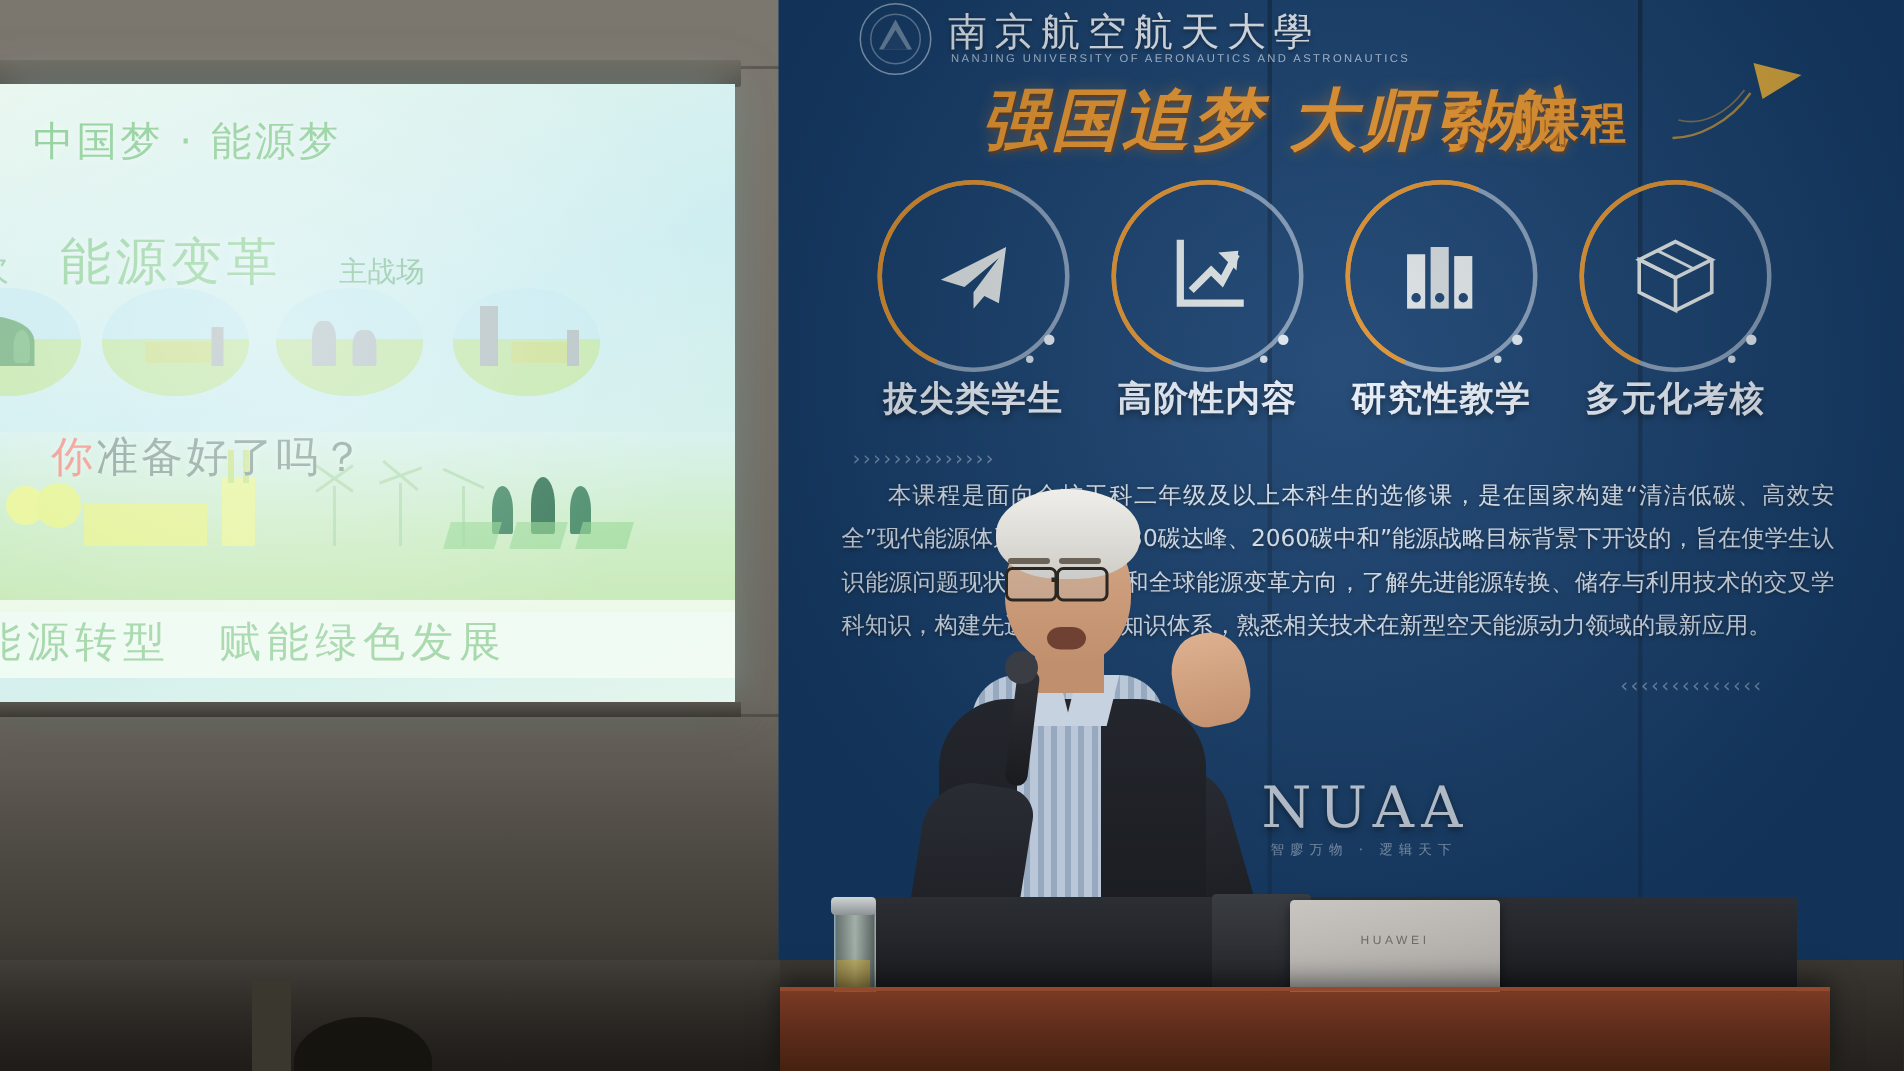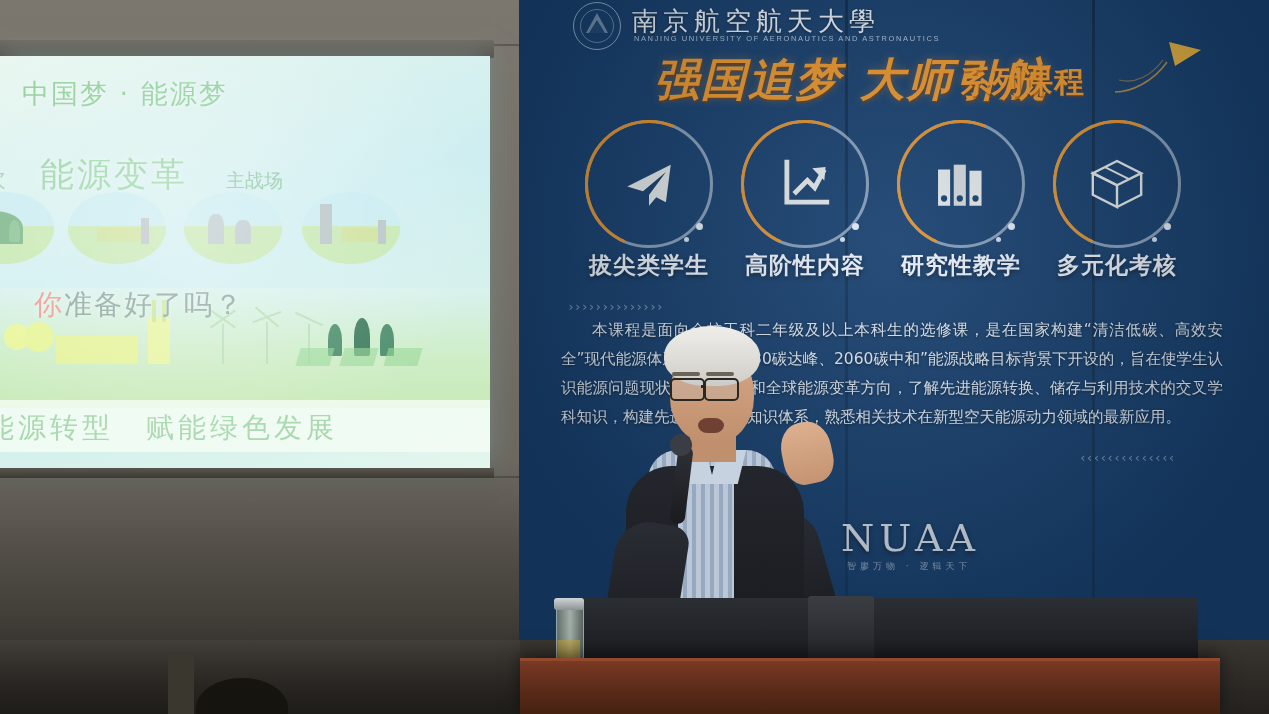--- a/index.html
+++ b/index.html
@@ -575,20 +575,23 @@
     <div class="sp-glassbridge"></div>
     <div class="sp-mouth"></div>
     <div class="sp-mic"></div>
     <div class="sp-mic-head"></div>
     <div class="sp-hand-l"></div>
     <div class="sp-cable"></div>
   </div>
 
   <div id="podium-back"></div>
   <div id="monitor-back"></div>
+  <div id="laptop">
+    <div id="laptop-brand">HUAWEI</div>
+  </div>
   <div id="thermos"></div>
   <div id="thermos-tea"></div>
   <div id="thermos-cap"></div>
   <div id="podium"></div>
 
   <div id="aud-col"></div>
   <div id="aud-head"></div>
 
 </div>
 

